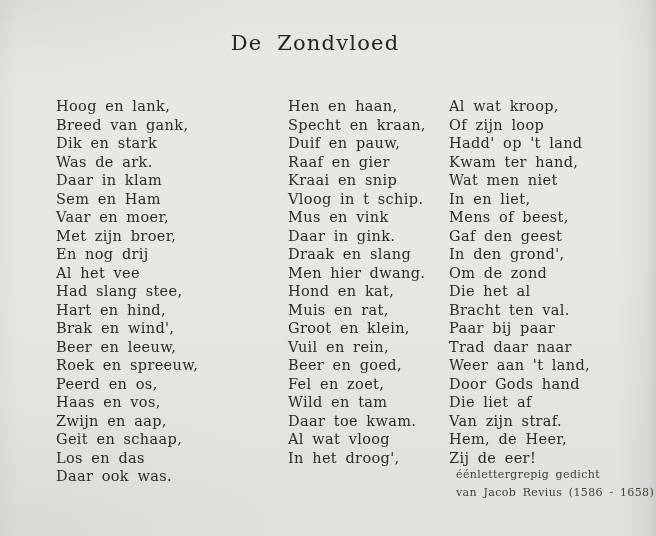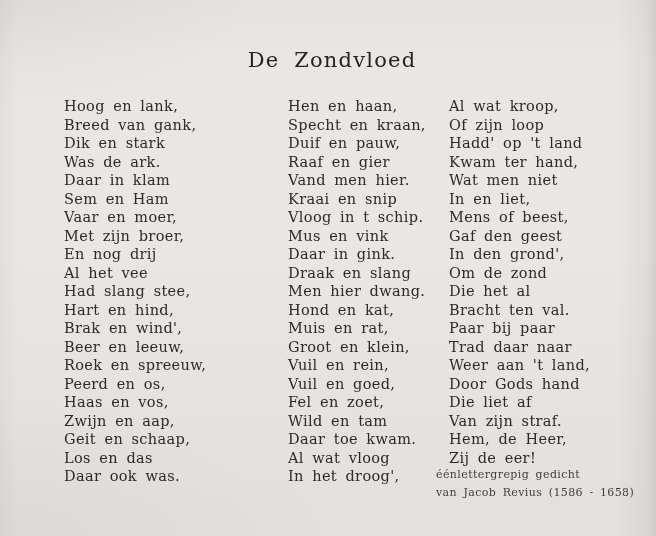--- a/index.html
+++ b/index.html
@@ -39,41 +39,41 @@
   .col {
     position: absolute;
     top: 97px;
     font-size: 14.5px;
     line-height: 18.5px;
     color: #2e2a25;
     letter-spacing: 0.35px;
     word-spacing: 3.5px;
     white-space: nowrap;
   }
-  .col-1 { left: 64px; }
+  .col-1 { left: 56px; }
   .col-2 { left: 256px; margin-left: 32px; }
   .col-3 { left: 449px; }
   .attribution {
     position: absolute;
-    left: 436px;
+    left: 456px;
     top: 466px;
     font-size: 11px;
     line-height: 17.5px;
     color: #45403a;
     letter-spacing: 0.4px;
     word-spacing: 2.5px;
     white-space: nowrap;
   }
 </style>
 </head>
 <body>
 
 <div class="paper"></div>
 
-<h1 class="page-title" style="margin:17px; font-weight:normal;">De Zondvloed</h1>
+<h1 class="page-title" style="margin:0; font-weight:normal;">De Zondvloed</h1>
 
 <div class="col col-1">
     <div class="line">Hoog en lank,</div>
     <div class="line">Breed van gank,</div>
     <div class="line">Dik en stark</div>
     <div class="line">Was de ark.</div>
     <div class="line">Daar in klam</div>
     <div class="line">Sem en Ham</div>
     <div class="line">Vaar en moer,</div>
     <div class="line">Met zijn broer,</div>
@@ -90,32 +90,31 @@
     <div class="line">Geit en schaap,</div>
     <div class="line">Los en das</div>
     <div class="line">Daar ook was.</div>
   </div>
 
 <div class="col col-2">
     <div class="line">Hen en haan,</div>
     <div class="line">Specht en kraan,</div>
     <div class="line">Duif en pauw,</div>
     <div class="line">Raaf en gier</div>
-    <div class="line">Vand men hier.</div>
     <div class="line">Kraai en snip</div>
     <div class="line">Vloog in t schip.</div>
     <div class="line">Mus en vink</div>
     <div class="line">Daar in gink.</div>
     <div class="line">Draak en slang</div>
     <div class="line">Men hier dwang.</div>
     <div class="line">Hond en kat,</div>
     <div class="line">Muis en rat,</div>
     <div class="line">Groot en klein,</div>
     <div class="line">Vuil en rein,</div>
-    <div class="line">Vuil en goed,</div>
+    <div class="line">Beer en goed,</div>
     <div class="line">Fel en zoet,</div>
     <div class="line">Wild en tam</div>
     <div class="line">Daar toe kwam.</div>
     <div class="line">Al wat vloog</div>
     <div class="line">In het droog',</div>
   </div>
 
 <div class="col col-3">
     <div class="line">Al wat kroop,</div>
     <div class="line">Of zijn loop</div>

